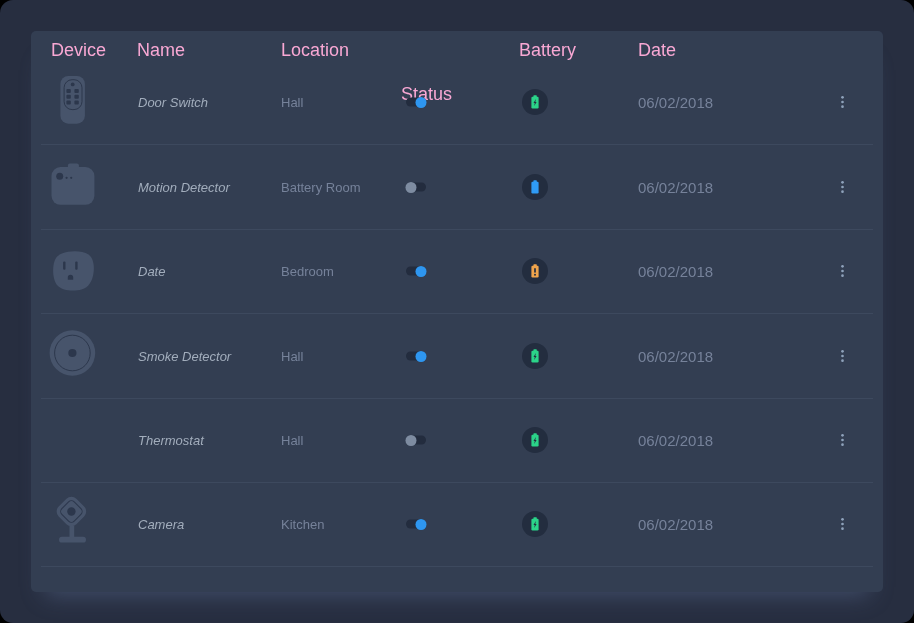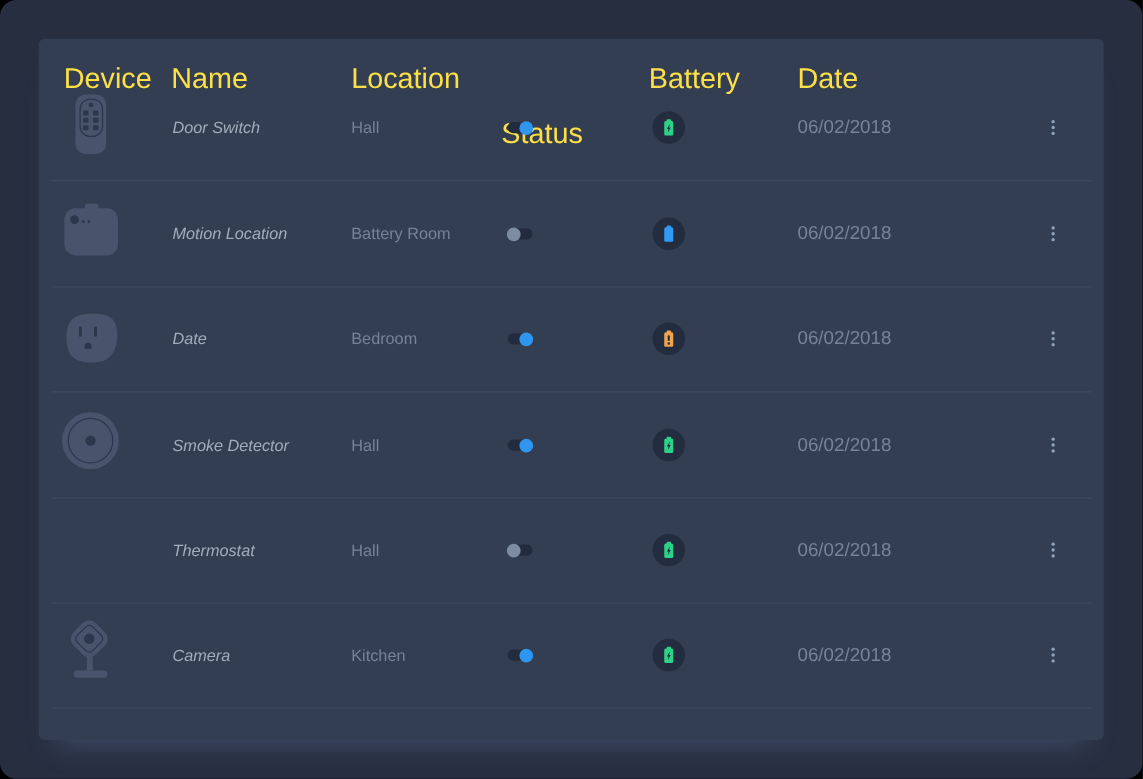--- a/index.html
+++ b/index.html
@@ -1,20 +1,20 @@
 <!DOCTYPE html>
 <html><head>
 <meta charset="utf-8">
 <style>
   html,body{margin:0;padding:0;background:#000;}
   body{width:914px;height:623px;overflow:hidden;font-family:"Liberation Sans", sans-serif;}
   .stage{position:absolute;left:0;top:0;width:914px;height:623px;background:#272e40;border-radius:13px;overflow:hidden;}
   .card{position:absolute;left:31px;top:31px;width:852px;height:561px;background:#333e52;border-radius:5px;
         box-shadow:0 17px 22px -14px rgba(99,120,160,.45);}
-  .hdr{position:absolute;top:16px;height:30px;line-height:30px;font-size:23px;color:#fde047;}
+  .hdr{position:absolute;top:4px;height:30px;line-height:30px;font-size:18px;color:#f9a8d4;}
   .sep{position:absolute;left:10px;width:832px;height:1px;background:#3d495e;}
   .name{position:absolute;font-size:13px;color:#a2adbc;transform:translateY(-50%);font-style:italic;}
   .loc{position:absolute;font-size:13px;color:#76829a;transform:translateY(-50%);}
   .date{position:absolute;font-size:15px;color:#76829a;transform:translateY(-50%);}
   .icon{position:absolute;transform:translateY(-50%);}
   .toggle{position:absolute;left:375px;width:20px;height:9px;border-radius:5px;background:#232c3e;transform:translateY(-50%);}
   .knob{position:absolute;top:50%;width:11px;height:11px;border-radius:50%;transform:translate(-50%,-50%);}
   .knob.on{left:14.5px;background:#2e96f0;}
   .knob.off{left:4.5px;background:#7e8ca1;}
   .bcirc{position:absolute;left:491px;width:26px;height:26px;border-radius:50%;background:#232d3f;transform:translateY(-50%);}
@@ -74,21 +74,21 @@
 
     <div class="icon" style="left:17px;top:156px;">
       <svg width="52" height="54" viewBox="0 0 52 54">
         <rect x="19.9" y="5.5" width="11" height="8" rx="2" fill="#47546b"></rect>
         <rect x="3.5" y="9.1" width="42.9" height="37.7" rx="9" fill="#47546b"></rect>
         <circle cx="11.7" cy="18.2" r="3.5" fill="#2c374c"></circle>
         <circle cx="18.6" cy="19.8" r="1.1" fill="#2c374c"></circle>
         <circle cx="23.2" cy="19.8" r="1.1" fill="#2c374c"></circle>
       </svg>
     </div>
-    <div class="name" style="left:107px;top:156px;">Motion Location</div>
+    <div class="name" style="left:107px;top:156px;">Motion Detector</div>
     <div class="loc" style="left:250px;top:156px;">Battery Room</div>
     <div class="toggle" style="top:156px;">
         <span class="knob off"></span>
       </div>
     <div class="bcirc" style="top:156px;">
       <svg width="12" height="16" viewBox="0 0 12 16">
         <rect x="4.4" y="1.3" width="3.4" height="2.4" rx="0.6" fill="#2f9bf5"></rect>
         <rect x="2.4" y="2.8" width="7.2" height="11.6" rx="1.2" fill="#2f9bf5"></rect>
       </svg>
     </div>

